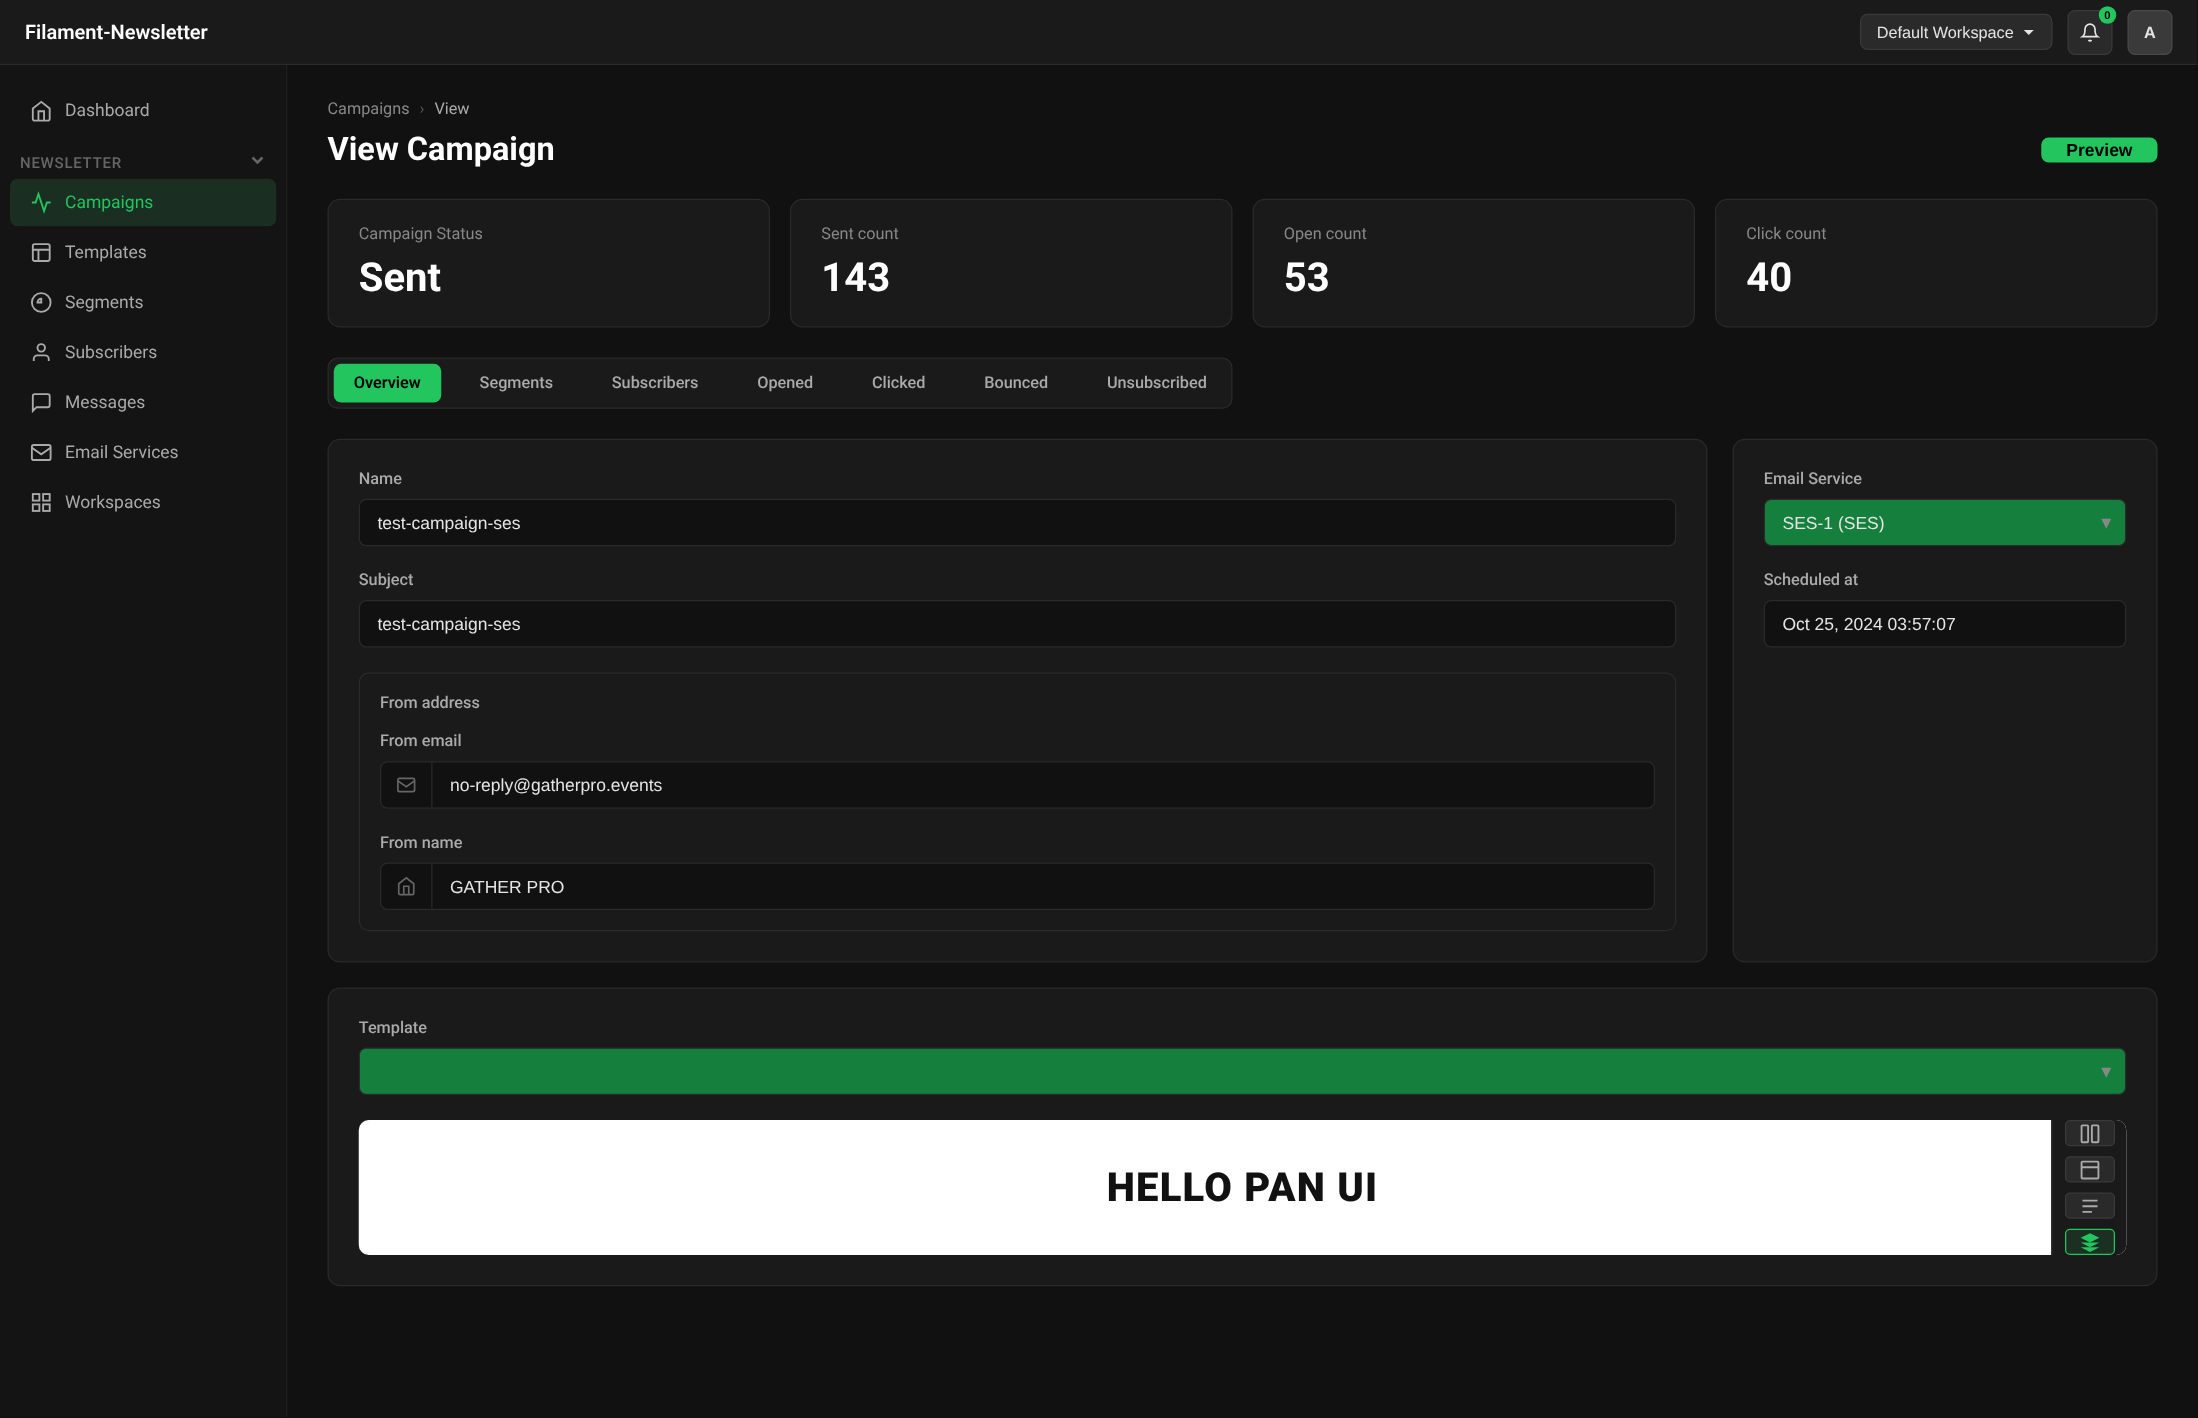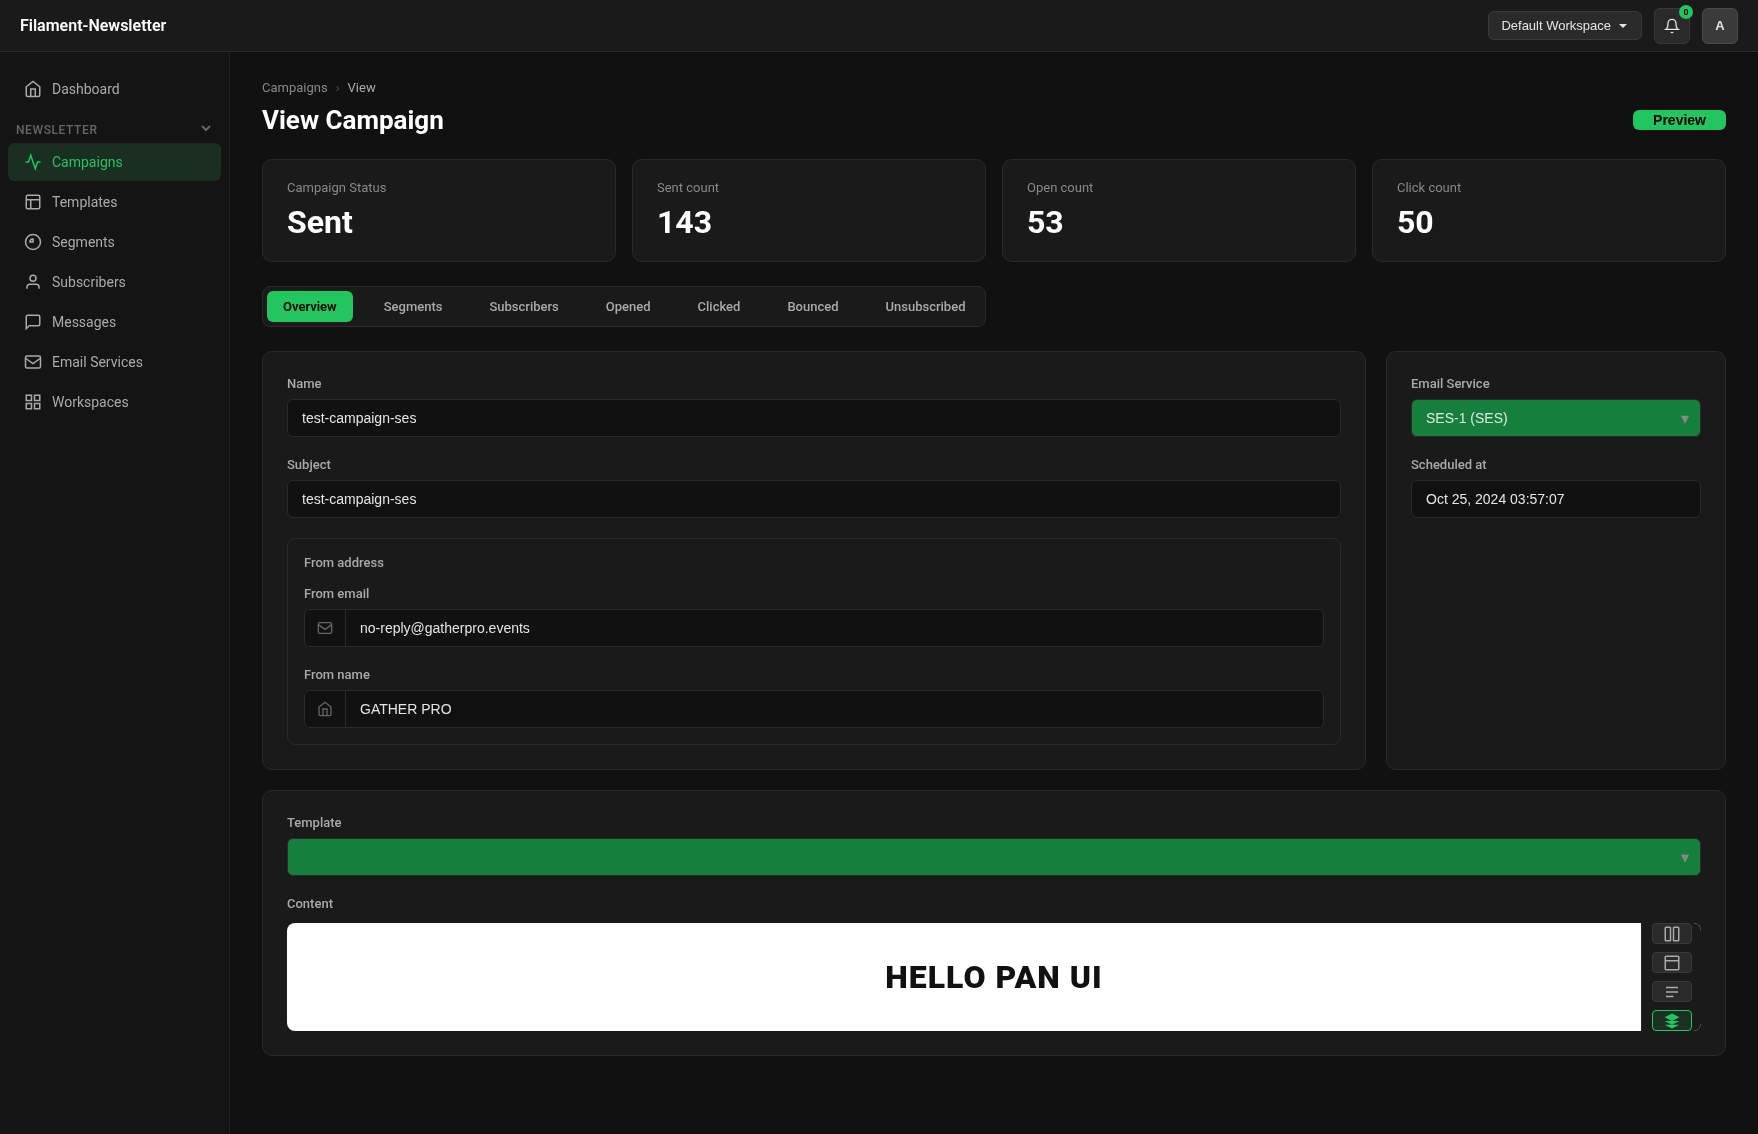--- a/index.html
+++ b/index.html
@@ -519,21 +519,21 @@
       <div class="stat-card">
         <div class="stat-label">Sent count</div>
         <div class="stat-value">143</div>
       </div>
       <div class="stat-card">
         <div class="stat-label">Open count</div>
         <div class="stat-value">53</div>
       </div>
       <div class="stat-card">
         <div class="stat-label">Click count</div>
-        <div class="stat-value">50</div>
+        <div class="stat-value">40</div>
       </div>
     </div>
 
     <div class="tabs-bar">
       <div class="tab-item active">Overview</div>
       <div class="tab-item">Segments</div>
       <div class="tab-item">Subscribers</div>
       <div class="tab-item">Opened</div>
       <div class="tab-item">Clicked</div>
       <div class="tab-item">Bounced</div>
@@ -599,21 +599,20 @@
     <div class="template-card">
       <div class="form-group">
         <label class="form-label">Template</label>
         <div class="select-wrapper">
           <select class="form-select">
             <option value=""></option>
           </select>
         </div>
       </div>
       <div class="form-group">
-        <label class="form-label">Content</label>
         <div class="content-preview">
           <span class="content-preview-text">HELLO PAN UI</span>
           <div class="content-toolbar">
             <div class="content-tool-btn">
               <svg width="18" height="18" viewBox="0 0 24 24" fill="none" stroke="currentColor" stroke-width="2">
                 <rect x="3" y="3" width="7" height="18" rx="1"></rect>
                 <rect x="14" y="3" width="7" height="18" rx="1"></rect>
               </svg>
             </div>
             <div class="content-tool-btn">

